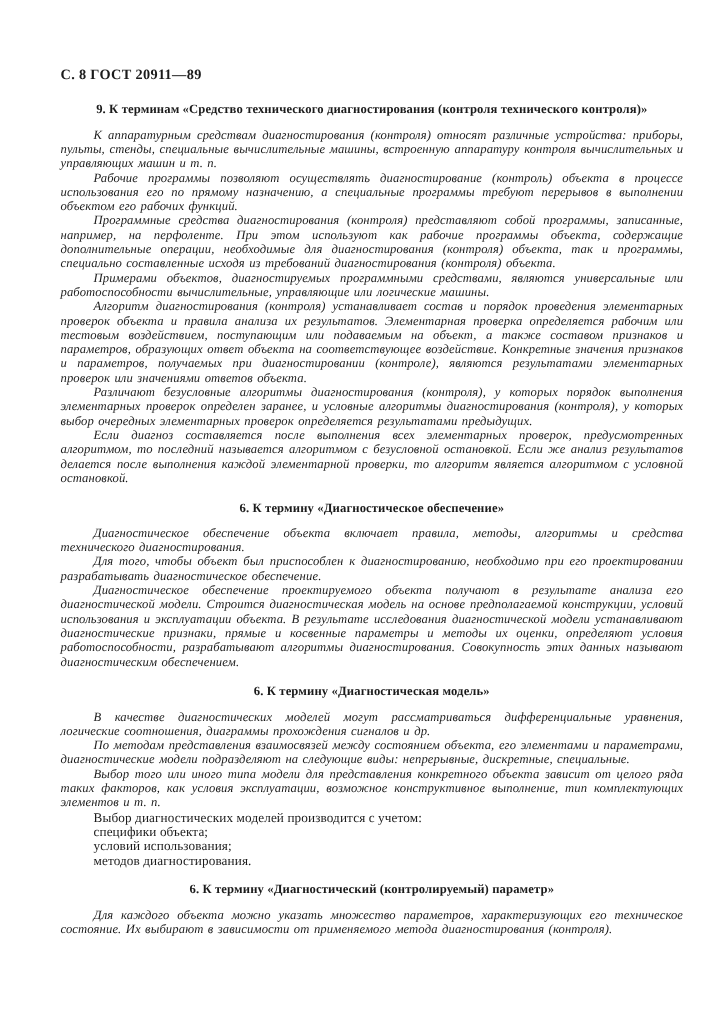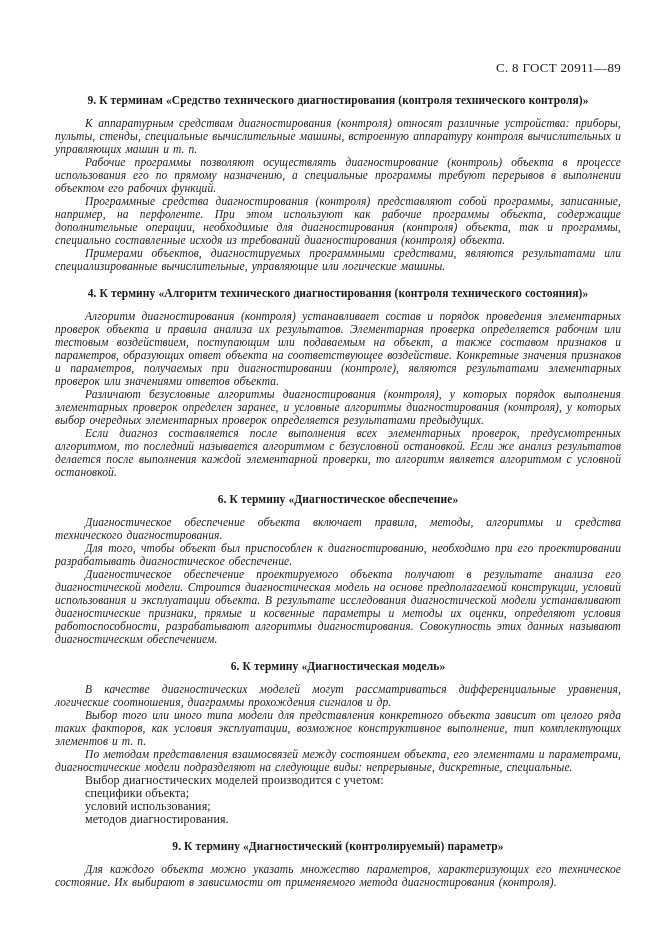--- a/index.html
+++ b/index.html
@@ -17,25 +17,25 @@
     color: #1b1b1b;
     box-sizing: border-box;
   }
   .content {
     position: absolute;
     left: 55px;
     top: 60px;
     width: 566px;
   }
   .page-header {
-    font-weight: normal;
+    font-weight: bold;
     font-size: 13px;
     letter-spacing: 0.3px;
     margin: 0 0 18px 0;
-    text-align: right;
+    text-align: left;
   }
   .section-heading {
     font-weight: bold;
     font-size: 11.5px;
     line-height: 13px;
     text-align: center;
     margin: 14px 0 10px 0;
     letter-spacing: 0.1px;
   }
   .para {
@@ -66,47 +66,46 @@
 <div class="page">
   <div class="content">
 
     <div class="page-header">С. 8 ГОСТ 20911—89</div>
 
     <div class="section">
       <div class="section-heading">9. К терминам «Средство технического диагностирования (контроля технического контроля)»</div>
       <p class="para">К аппаратурным средствам диагностирования (контроля) относят различные устройства: приборы, пульты, стенды, специальные вычислительные машины, встроенную аппаратуру контроля вычислительных и управляющих машин и т. п.</p>
       <p class="para">Рабочие программы позволяют осуществлять диагностирование (контроль) объекта в процессе использования его по прямому назначению, а специальные программы требуют перерывов в выполнении объектом его рабочих функций.</p>
       <p class="para">Программные средства диагностирования (контроля) представляют собой программы, записанные, например, на перфоленте. При этом используют как рабочие программы объекта, содержащие дополнительные операции, необходимые для диагностирования (контроля) объекта, так и программы, специально составленные исходя из требований диагностирования (контроля) объекта.</p>
-      <p class="para">Примерами объектов, диагностируемых программными средствами, являются результатами или специализированные вычислительные, управляющие или логические машины.</p>
+      <p class="para">Примерами объектов, диагностируемых программными средствами, являются универсальные или работоспособности вычислительные, управляющие или логические машины.</p>
     </div>
 
     <div class="section">
-      <div class="section-heading">4. К термину «Алгоритм технического диагностирования (контроля технического состояния)»</div>
       <p class="para">Алгоритм диагностирования (контроля) устанавливает состав и порядок проведения элементарных проверок объекта и правила анализа их результатов. Элементарная проверка определяется рабочим или тестовым воздействием, поступающим или подаваемым на объект, а также составом признаков и параметров, образующих ответ объекта на соответствующее воздействие. Конкретные значения признаков и параметров, получаемых при диагностировании (контроле), являются результатами элементарных проверок или значениями ответов объекта.</p>
       <p class="para">Различают безусловные алгоритмы диагностирования (контроля), у которых порядок выполнения элементарных проверок определен заранее, и условные алгоритмы диагностирования (контроля), у которых выбор очередных элементарных проверок определяется результатами предыдущих.</p>
       <p class="para">Если диагноз составляется после выполнения всех элементарных проверок, предусмотренных алгоритмом, то последний называется алгоритмом с безусловной остановкой. Если же анализ результатов делается после выполнения каждой элементарной проверки, то алгоритм является алгоритмом с условной остановкой.</p>
     </div>
 
     <div class="section">
       <div class="section-heading">6. К термину «Диагностическое обеспечение»</div>
       <p class="para">Диагностическое обеспечение объекта включает правила, методы, алгоритмы и средства технического диагностирования.</p>
       <p class="para">Для того, чтобы объект был приспособлен к диагностированию, необходимо при его проектировании разрабатывать диагностическое обеспечение.</p>
       <p class="para">Диагностическое обеспечение проектируемого объекта получают в результате анализа его диагностической модели. Строится диагностическая модель на основе предполагаемой конструкции, условий использования и эксплуатации объекта. В результате исследования диагностической модели устанавливают диагностические признаки, прямые и косвенные параметры и методы их оценки, определяют условия работоспособности, разрабатывают алгоритмы диагностирования. Совокупность этих данных называют диагностическим обеспечением.</p>
     </div>
 
     <div class="section">
       <div class="section-heading">6. К термину «Диагностическая модель»</div>
       <p class="para">В качестве диагностических моделей могут рассматриваться дифференциальные уравнения, логические соотношения, диаграммы прохождения сигналов и др.</p>
+      <p class="para">По методам представления взаимосвязей между состоянием объекта, его элементами и параметрами, диагностические модели подразделяют на следующие виды: непрерывные, дискретные, специальные.</p>
       <p class="para">Выбор того или иного типа модели для представления конкретного объекта зависит от целого ряда таких факторов, как условия эксплуатации, возможное конструктивное выполнение, тип комплектующих элементов и т. п.</p>
-      <p class="para">По методам представления взаимосвязей между состоянием объекта, его элементами и параметрами, диагностические модели подразделяют на следующие виды: непрерывные, дискретные, специальные.</p>
       <p class="list-line">Выбор диагностических моделей производится с учетом:</p>
       <p class="list-line">специфики объекта;</p>
       <p class="list-line">условий использования;</p>
       <p class="list-line">методов диагностирования.</p>
     </div>
 
     <div class="section">
-      <div class="section-heading">9. К термину «Диагностический (контролируемый) параметр»</div>
+      <div class="section-heading">6. К термину «Диагностический (контролируемый) параметр»</div>
       <p class="para">Для каждого объекта можно указать множество параметров, характеризующих его техническое состояние. Их выбирают в зависимости от применяемого метода диагностирования (контроля).</p>
     </div>
 
   </div>
 </div>
 
 </body></html>

